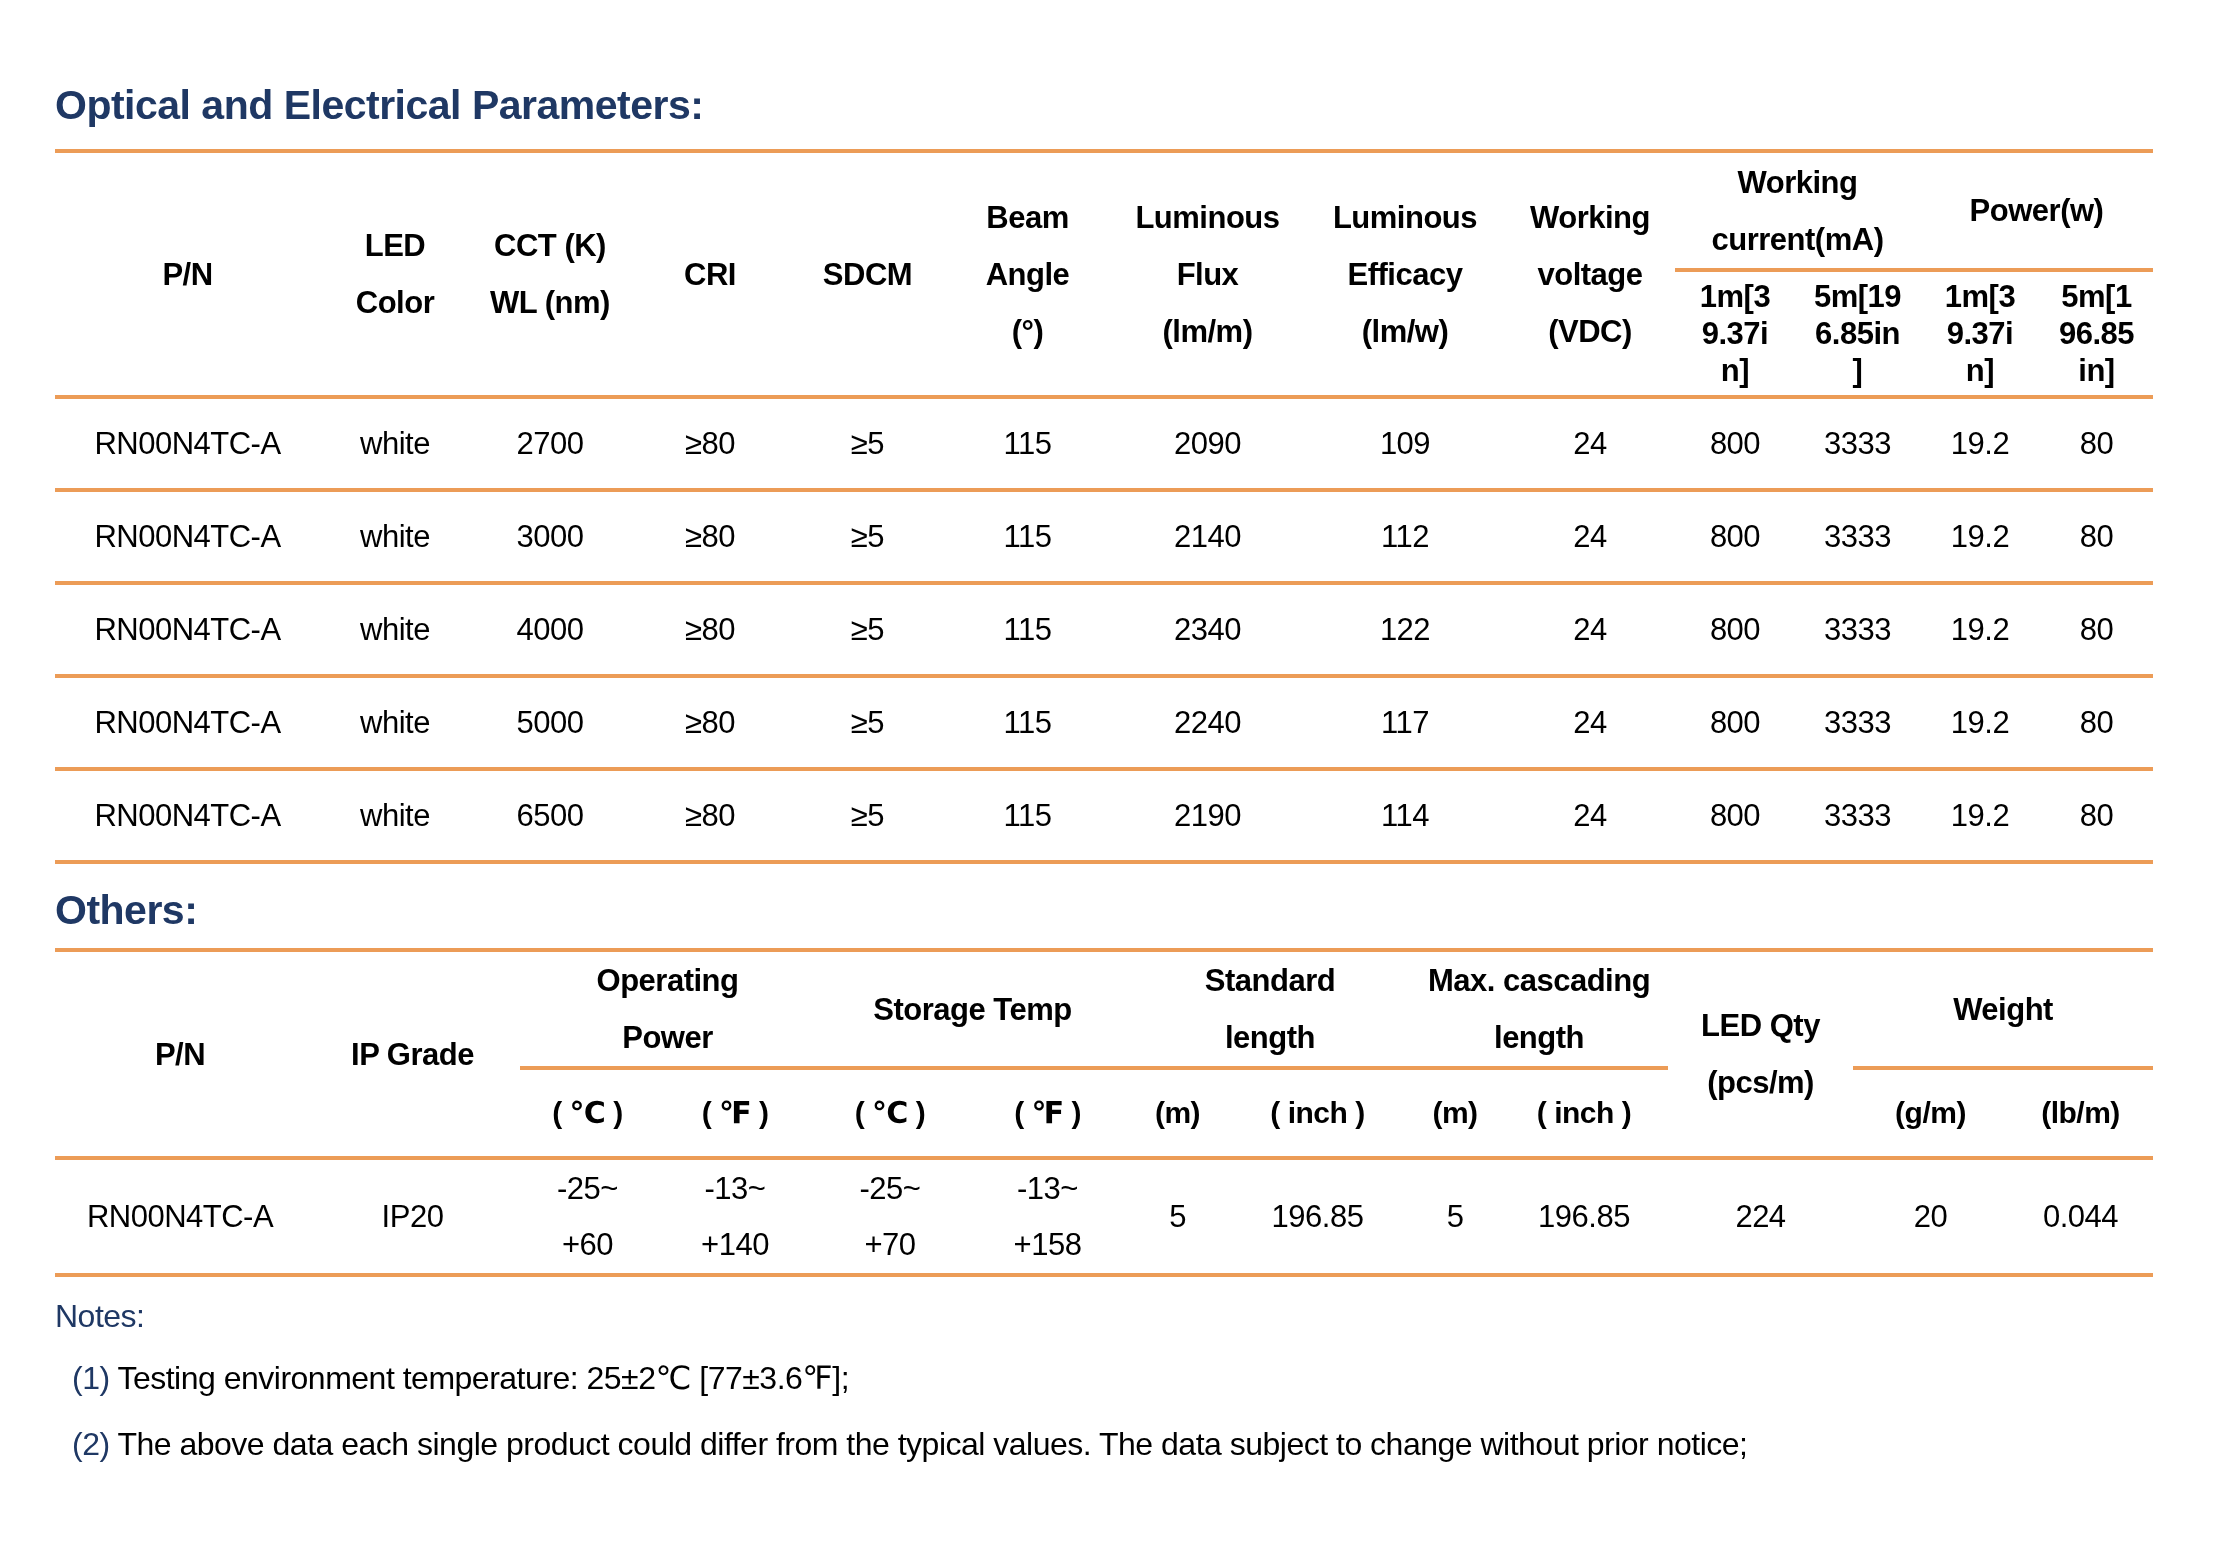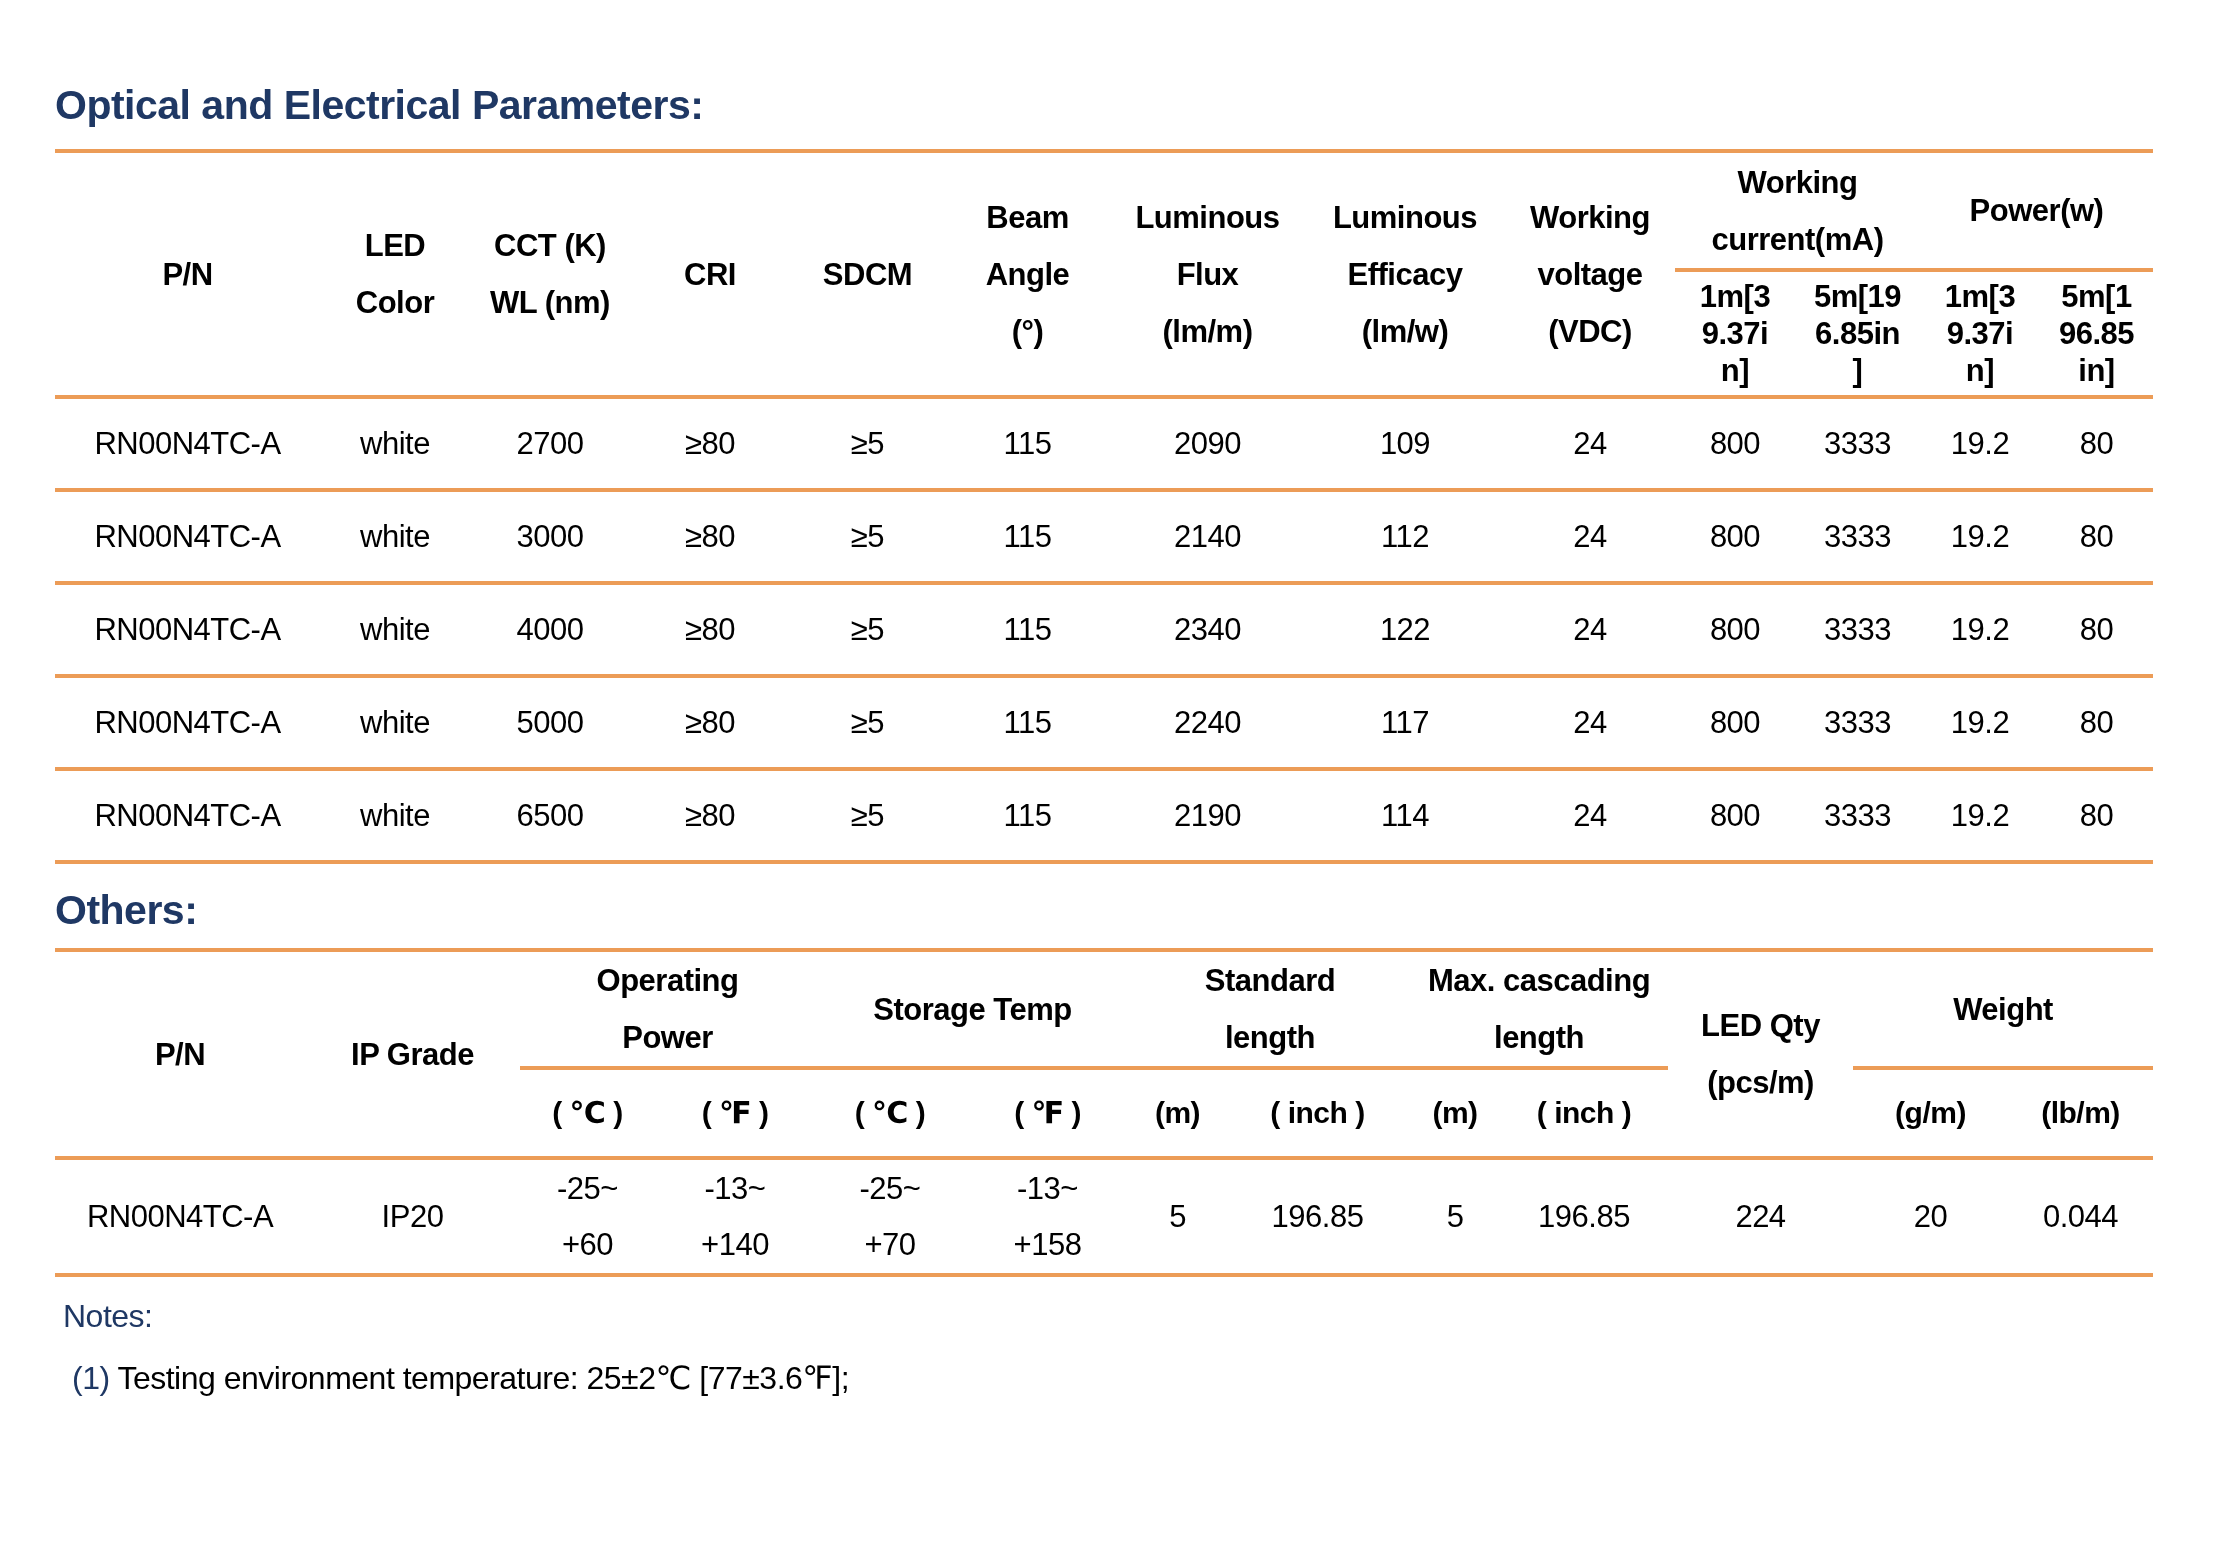--- a/index.html
+++ b/index.html
@@ -29,21 +29,21 @@
   td.d  { font-size:31px; line-height:56px; }
   
   #others-title { margin-top:25px; }
   #others-table { margin-top:16px; border-top:4px solid #EC9C57; }
   #others-table .r-group { height:118px; }
   #others-table .r-sub   { height:90px; }
   #others-table .r-data  { height:117px; }
   #others-table .sub { font-size:30px; line-height:38px; }
   
   .notes { margin-top:22px; font-size:32px; }
-  .notes-title { color:#1F3864; margin:8px; line-height:1.1; }
+  .notes-title { color:#1F3864; margin:0; line-height:1.1; }
   .note { margin:24px 0 0 17px; line-height:1.3; }
   .note-num { color:#1F3864; }
   .note-text { color:#000; }
 </style>
 </head>
 <body>
 
 <div class="page">
 
   <h1 class="section-title">Optical and Electrical Parameters:</h1>
@@ -244,15 +244,16 @@
       <td class="d bb">224</td>
       <td class="d bb">20</td>
       <td class="d bb">0.044</td>
     </tr>
   </tbody>
     </table>
 
   <div class="notes">
     <p class="notes-title">Notes:</p>
     <p class="note"><span class="note-num">(1)</span><span class="note-text"> Testing environment temperature: 25±2℃ [77±3.6℉];</span></p>
+    <p class="note"><span class="note-num">(2)</span><span class="note-text"> The above data each single product could differ from the typical values. The data subject to change without prior notice;</span></p>
   </div>
 
 </div>
 
 </body></html>

